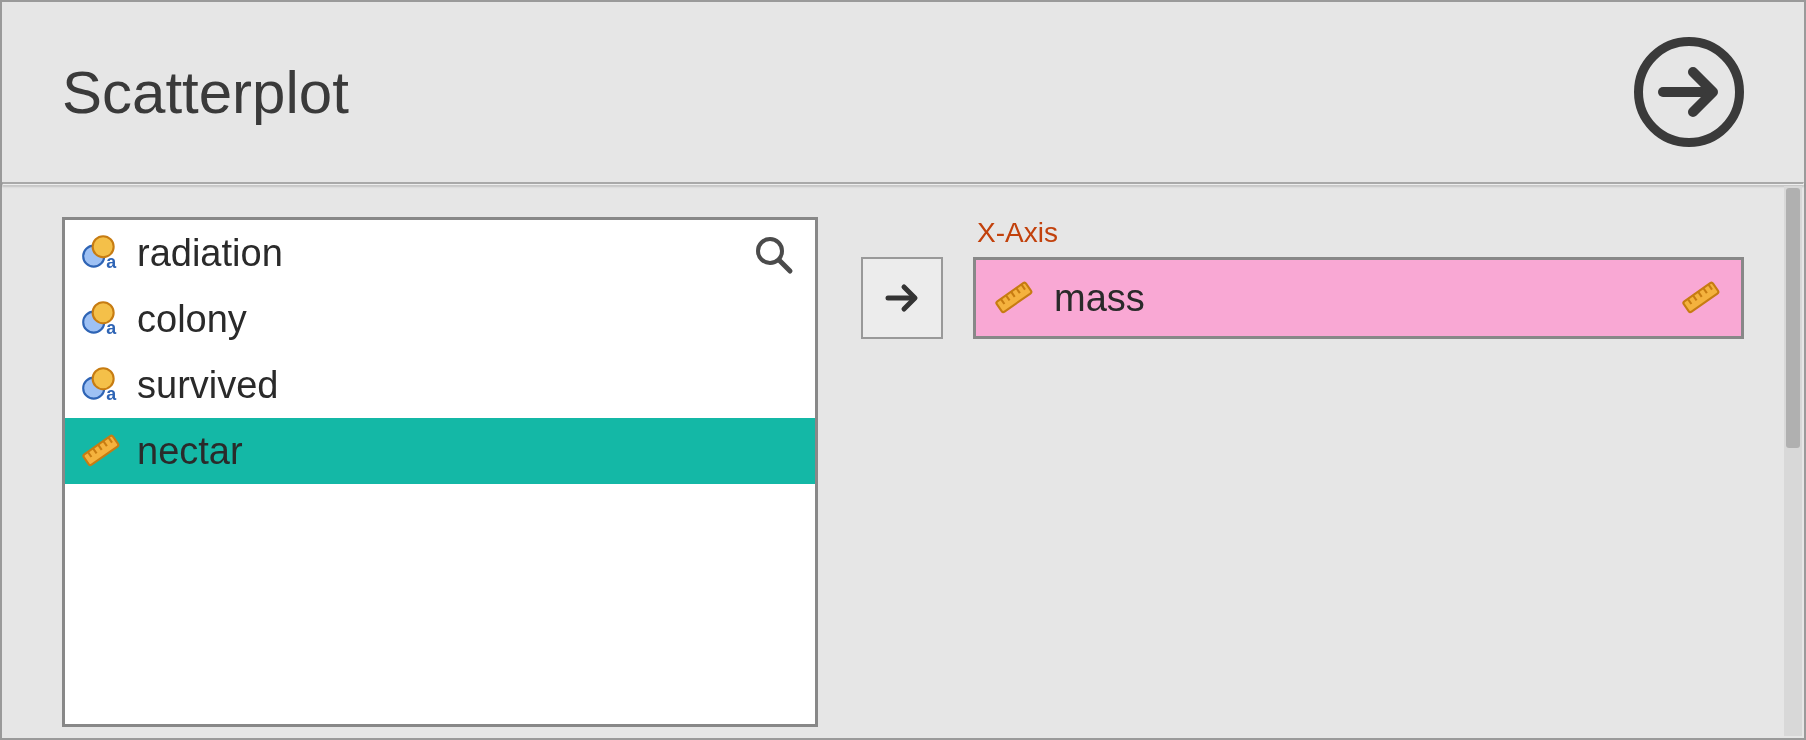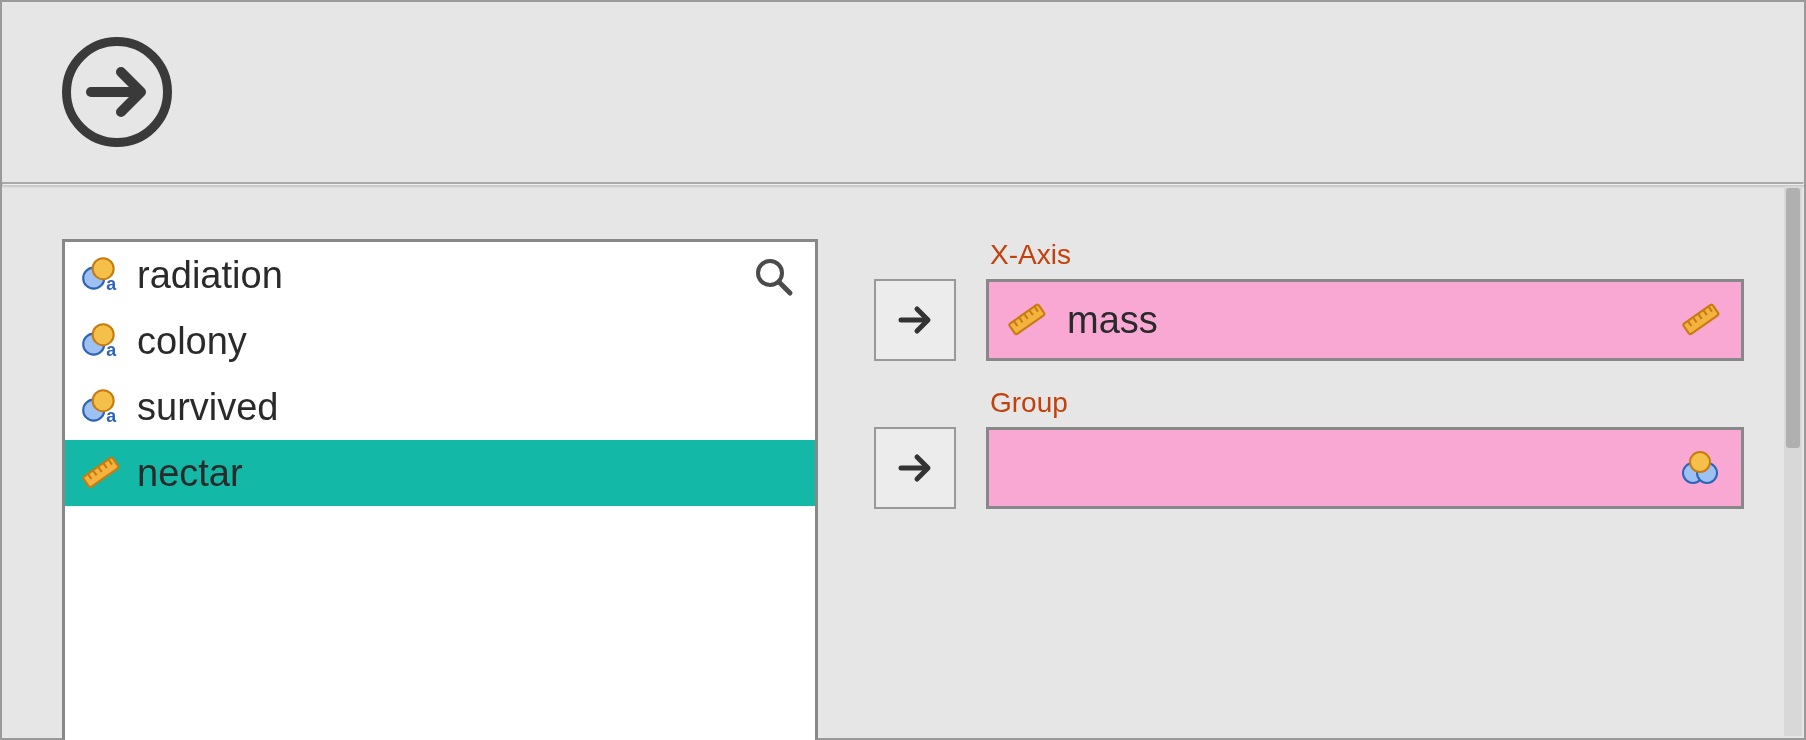--- a/index.html
+++ b/index.html
@@ -45,22 +45,22 @@
   .go-btn svg { display:block; }
   .divider {
     height:0;
     border-top:2px solid #a9a9a9;
     box-shadow:0 2px 2px rgba(0,0,0,0.15);
     margin:0;
   }
   .body {
     display:flex;
     align-items:flex-start;
-    padding:54px 60px 0 60px;
-    gap:56px;
+    padding:32px 60px 0 60px;
+    gap:43px;
     height:calc(100% - 184px);
   }
   .var-panel {
     width:756px;
     height:510px;
     border:3px solid #888;
     background:#fff;
     position:relative;
     overflow:hidden;
   }
@@ -176,20 +176,21 @@
     <g id="icon-arrow-big">
       <line x1="10" y1="36" x2="58" y2="36" stroke="#3a3a3a" stroke-width="10" stroke-linecap="round"></line>
       <polyline points="40,16 60,36 40,56" fill="none" stroke="#3a3a3a" stroke-width="10" stroke-linecap="round" stroke-linejoin="round"></polyline>
     </g>
   </defs>
 </svg>
 
 <div class="outer">
 
   <div class="header">
+    <div class="title">Scatterplot</div>
     <div class="go-btn">
       <svg width="72" height="72" viewBox="0 0 72 72">
           <use href="#icon-arrow-big"></use>
         </svg>
     </div>
   </div>
 
   <hr class="divider">
 
   <div class="body">
@@ -256,39 +257,20 @@
             <span class="icon-type">
                 <svg width="42" height="42" viewBox="0 0 40 40">
                   <use href="#icon-scale"></use>
                 </svg>
               </span>
           </div>
         </div>
       </div>
 
 
-      <div class="slot-block">
-        <div class="assign-btn">
-          <svg width="40" height="40" viewBox="0 0 40 40">
-              <use href="#icon-arrow-right"></use>
-            </svg>
-        </div>
-        <div class="slot-col">
-          <div class="slot-label">Group</div>
-          <div class="slot-box">
-            <span></span>
-            <span class="spacer"></span>
-            <span class="icon-type">
-                <svg width="42" height="42" viewBox="0 0 42 36">
-                  <use href="#icon-nominal-slot"></use>
-                </svg>
-              </span>
-          </div>
-        </div>
-      </div>
 
     </div>
   </div>
 
   <div class="scrollbar">
     <div class="thumb"></div>
   </div>
 
 </div>
 

